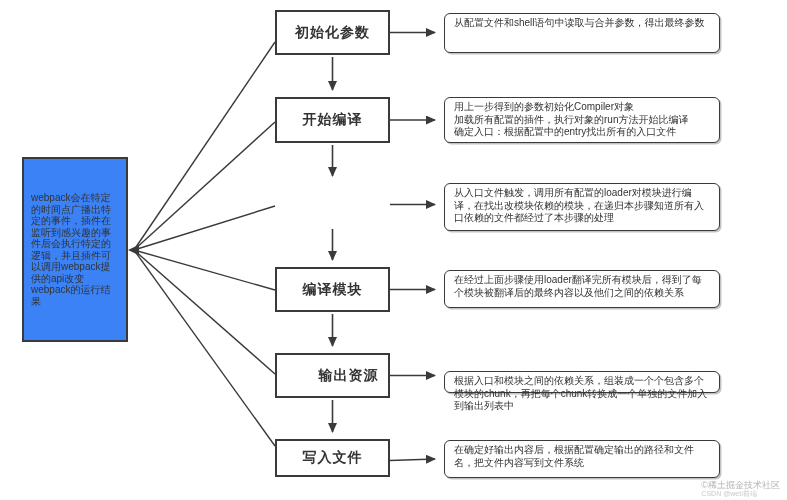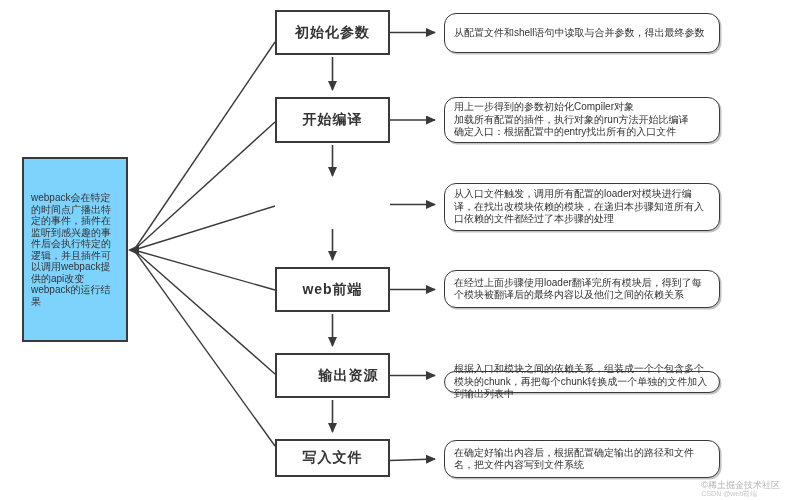--- a/index.html
+++ b/index.html
@@ -8,39 +8,39 @@
     width:787px;height:500px;
     background:#fff;
     font-family:"Liberation Sans","DejaVu Sans",sans-serif;
     color:#333;
     overflow:hidden;
   }
   #arrows{position:absolute;left:0;top:0;pointer-events:none;}
 
   .note-box{
     position:absolute;left:22px;top:157px;width:106px;height:185px;
-    box-sizing:border-box;border:2px solid #3a3a3a;background:#7dd3fc;
+    box-sizing:border-box;border:2px solid #3a3a3a;background:#3b82f6;
     display:flex;align-items:center;
   }
   .note-box .note-text{
     font-size:10px;line-height:11.5px;padding:0 7px;
     overflow-wrap:break-word;
   }
 
   .step-box{
     position:absolute;left:275px;width:115px;
     box-sizing:border-box;border:2px solid #3a3a3a;background:#fff;
     display:flex;align-items:center;justify-content:center;
     font-size:14px;font-weight:600;letter-spacing:1px;color:#333;
   }
   .desc-box{
     position:absolute;left:444px;width:276px;
-    box-sizing:border-box;border:1.5px solid #3a3a3a;border-radius:12px;
+    box-sizing:border-box;border:1.5px solid #3a3a3a;border-radius:6px;
     background:#fff;box-shadow:1.5px 1.5px 0 rgba(80,80,80,.35);
-    display:flex;align-items:center;
+    display:flex;align-items:flex-start;
   }
   .desc-box .desc-text{
     font-size:10px;line-height:12.5px;padding:3px 9px;
     white-space:pre-line;color:#333;
   }
 
   
   .sb-0{top:10px;height:45px;font-family:Liberation Mono, monospace;}   .db-0{top:13px;height:40px;}
   .sb-1{top:97px;height:46px;}   .db-1{top:97px;height:46px;}
   .sb-2{top:183px;height:44px;}  .db-2{top:183px;height:48px;}
@@ -95,21 +95,21 @@
     <div class="note-text">webpack会在特定的时间点广播出特定的事件，插件在监听到感兴趣的事件后会执行特定的逻辑，并且插件可以调用webpack提供的api改变webpack的运行结果</div>
   </div>
 
   <div class="step-box sb-0">
     <span>初始化参数</span>
   </div>
   <div class="step-box sb-1">
     <span>开始编译</span>
   </div>
   <div class="step-box sb-3">
-    <span>web前端</span>
+    <span>编译模块</span>
   </div>
   <div class="step-box sb-4">
     <span>输出资源</span>
   </div>
   <div class="step-box sb-5">
     <span>写入文件</span>
   </div>
 
   <div class="desc-box db-0">
     <div class="desc-text">从配置文件和shell语句中读取与合并参数，得出最终参数</div>

